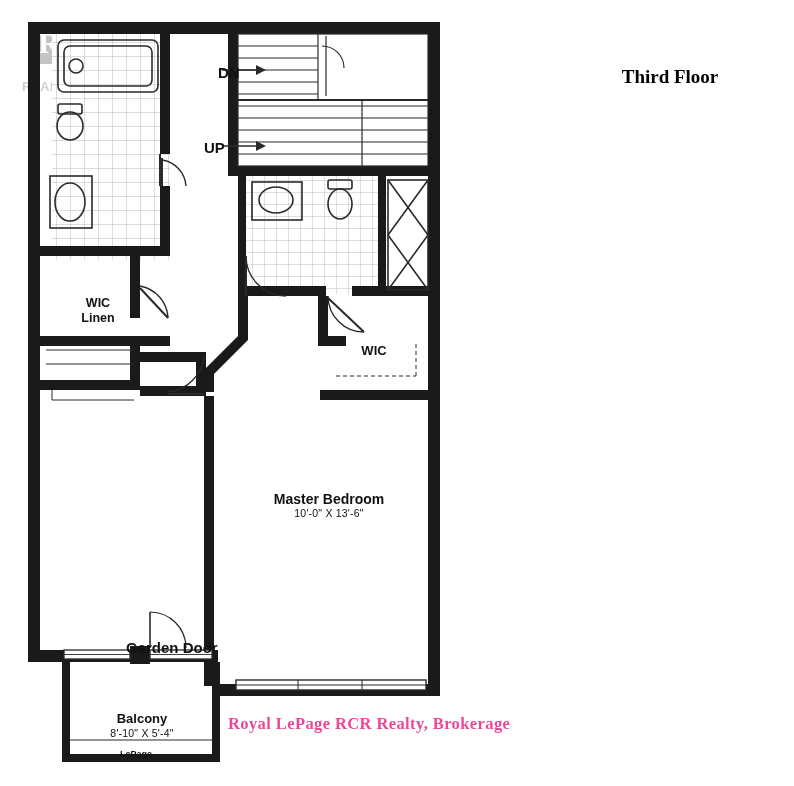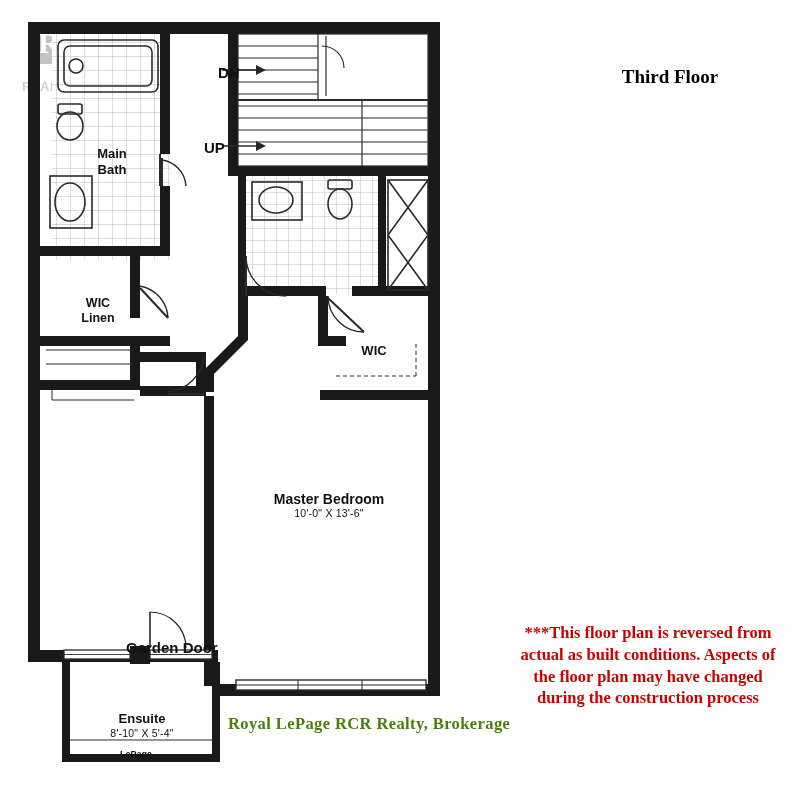--- a/index.html
+++ b/index.html
@@ -75,21 +75,21 @@
     letter-spacing: 0.5px;
     color: #8a8f93;
   }
   .watermark-brokerage {
     position: absolute;
     left: 228px;
     top: 714px;
     font-family: "Liberation Serif", serif;
     font-size: 16.5px;
     font-weight: bold;
-    color: #4d7c0f;
+    color: #ec4899;
     letter-spacing: 0.4px;
     white-space: nowrap;
   }
   .rlabel {
     position: absolute;
     text-align: center;
     color: #111;
     font-family: "Liberation Sans", sans-serif;
     font-weight: bold;
     line-height: 1.18;
@@ -125,21 +125,20 @@
 
 <div id="stage">
 
   <div class="watermark-logo">
     <div class="rbox">R</div>
     <div class="rtext">REALTOR</div>
   </div>
 
   <div class="title">Third Floor</div>
 
-  <div class="disclaimer">***This floor plan is reversed from actual as built conditions. Aspects of the floor plan may have changed during the construction process</div>
 
   <div class="watermark-brokerage">Royal LePage RCR Realty, Brokerage</div>
 
   <svg width="794" height="786" viewBox="0 0 794 786" style="position:absolute; left:0; top:0;">
     <defs>
       <pattern id="tilepat" width="14" height="14" patternUnits="userSpaceOnUse">
         <rect width="14" height="14" fill="#ffffff"></rect>
         <path d="M0 0 L14 0 M0 0 L0 14" stroke="#b9b9b9" stroke-width="1"></path>
       </pattern>
       <pattern id="tilepat2" width="12" height="12" patternUnits="userSpaceOnUse">
@@ -290,43 +289,39 @@
         <rect x="64" y="650" width="66" height="9" fill="#ffffff" stroke="#2a2a2a" stroke-width="1.3"></rect>
         <path d="M64 654.5 L130 654.5" stroke-width="0.9"></path>
         <rect x="150" y="650" width="62" height="9" fill="#ffffff" stroke="#2a2a2a" stroke-width="1.3"></rect>
         <path d="M150 654.5 L212 654.5" stroke-width="0.9"></path>
       </g>
 
       <path d="M70 740 L212 740" stroke-width="1.1"></path>
     </g>
   </svg>
 
-  <div class="rlabel" style="left:76px; top:131px; width:72px; font-size:13px;">
-    <span>Main
-Bath</span>
-  </div>
 
 
   <div class="rlabel" style="left:62px; top:281px; width:72px; font-size:12.5px;">
     <span>WIC
 Linen</span>
   </div>
 
   <div class="rlabel" style="left:338px; top:328px; width:72px; font-size:13px;">
     <span>WIC</span>
   </div>
 
 
   <div class="rlabel" style="left:246px; top:474px; width:166px; font-size:14px;">
     <span>Master Bedroom</span>
     <span class="dim">10'-0" X 13'-6"</span>
   </div>
 
   <div class="rlabel" style="left:78px; top:696px; width:128px; font-size:13px;">
-    <span>Ensuite</span>
+    <span>Balcony</span>
     <span class="dim">8'-10" X 5'-4"</span>
   </div>
 
   <div class="small-label" style="left:218px; top:64px;">DN</div>
 
   <div class="small-label" style="left:204px; top:139px;">UP</div>
 
   <div class="small-label" style="left:126px; top:639px;">Garden Door</div>
 
   <div class="tiny-label" style="left:120px; top:749px; font-size:9px;">LePage</div>

